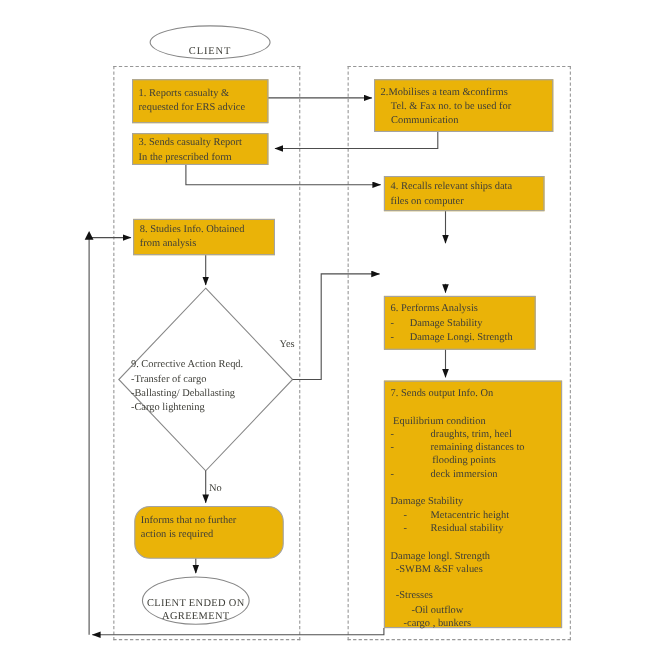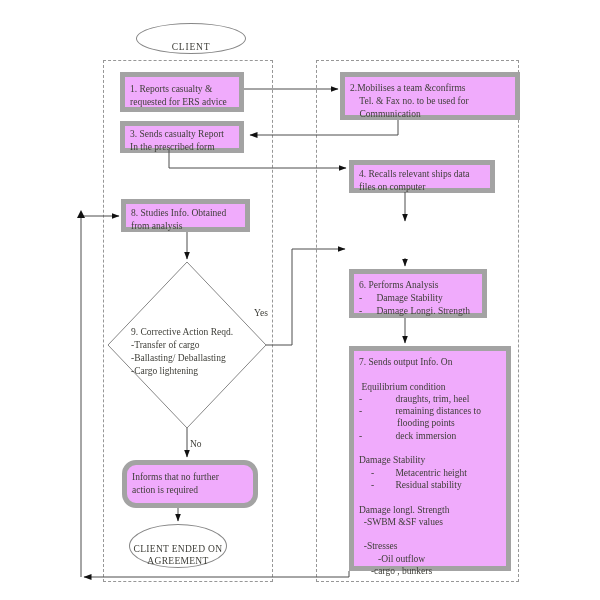--- a/index.html
+++ b/index.html
@@ -3,21 +3,21 @@
 <meta charset="utf-8">
 <style>
   html,body{margin:0;padding:0;background:#ffffff;}
   .canvas{
     position:relative;width:600px;height:600px;background:#ffffff;
     font-family:"Liberation Serif","DejaVu Serif",serif;color:#3e3e38;
     overflow:hidden;
   }
   .lane{position:absolute;border:1px dashed #979797;box-sizing:border-box;background:transparent;}
   .node{
-    position:absolute;border:5px solid #a3a3a3;background:#f0abfc;box-sizing:border-box;
+    position:absolute;border:1px solid #a3a3a3;background:#eab308;box-sizing:border-box;
     font-size:9.5px;line-height:13px;white-space:pre;padding:4px 4px 20px 5px;
   }
   .node.small{line-height:12.5px;padding-top:2px;}
   .node.big{font-size:9.5px;line-height:12.3px;padding-top:5px;}
   .oval{
     position:absolute;border:1px solid #878787;border-radius:50%;background:#ffffff;
     box-sizing:border-box;display:flex;align-items:flex-end;justify-content:center;
   }
   .oval > span{display:block;width:100%;white-space:pre;text-align:center;
     font-size:9.5px;line-height:11.5px;letter-spacing:0.8px;}
@@ -39,21 +39,21 @@
 
   <div class="node" style="left:120px;top:72px;width:124px;height:40px;padding-top:6px;">1. Reports casualty &amp;
 requested for ERS advice</div>
   <div class="node small" style="left:120px;top:121px;width:124px;height:29px;">3. Sends casualty Report
 In the prescribed form</div>
   <div class="node" style="left:121px;top:199px;width:129px;height:33px;padding-top:3px;">8. Studies Info. Obtained
 from analysis</div>
   <div class="node" style="left:122px;top:460px;width:136px;height:48px;padding-top:6px;border-radius:14px;">Informs that no further
 action is required</div>
 
-  <div class="node" style="left:340px;top:72px;width:180px;height:48px;padding-top:5px;">2.Mobilises a team &amp;confirms
+  <div class="node" style="left:340px;top:72px;width:163px;height:48px;padding-top:5px;">2.Mobilises a team &amp;confirms
     Tel. &amp; Fax no. to be used for
     Communication</div>
   <div class="node small" style="left:349px;top:160px;width:146px;height:32px;padding-top:3px;">4. Recalls relevant ships data
 files on computer</div>
   <div class="node" style="left:349px;top:269px;width:138px;height:49px;padding-top:5px;">6. Performs Analysis
 -      Damage Stability
 -      Damage Longi. Strength</div>
   <div class="node big" style="left:349px;top:346px;width:162px;height:225px;">7. Sends output Info. On
 
  Equilibrium condition
@@ -96,21 +96,21 @@
       <path d="M187,232 V259" marker-end="url(#ah)"></path>
       <path d="M266,345 H292 V249 H345" marker-end="url(#ah)"></path>
       <path d="M187,428 V457" marker-end="url(#ah)"></path>
       <path d="M178,508 V521" marker-end="url(#ah)"></path>
       <path d="M349,571 V577 H84" marker-end="url(#ah)"></path>
       <path d="M81,577 V216 H119" marker-end="url(#ah)"></path>
     </g>
     <polygon points="81,210 77,218 85,218" fill="#111111"></polygon>
   </svg>
 
-  <div class="diamond-text" style="left:119px;top:326px;width:150px;margin-left:12px;">9. Corrective Action Reqd.
+  <div class="diamond-text" style="left:119px;top:326px;width:150px;">9. Corrective Action Reqd.
 -Transfer of cargo
 -Ballasting/ Deballasting
 -Cargo lightening</div>
 
   <div class="freetext" style="left:254px;top:307px;">Yes</div>
   <div class="freetext" style="left:190px;top:438px;">No</div>
 
 </div>
 
 </body></html>

